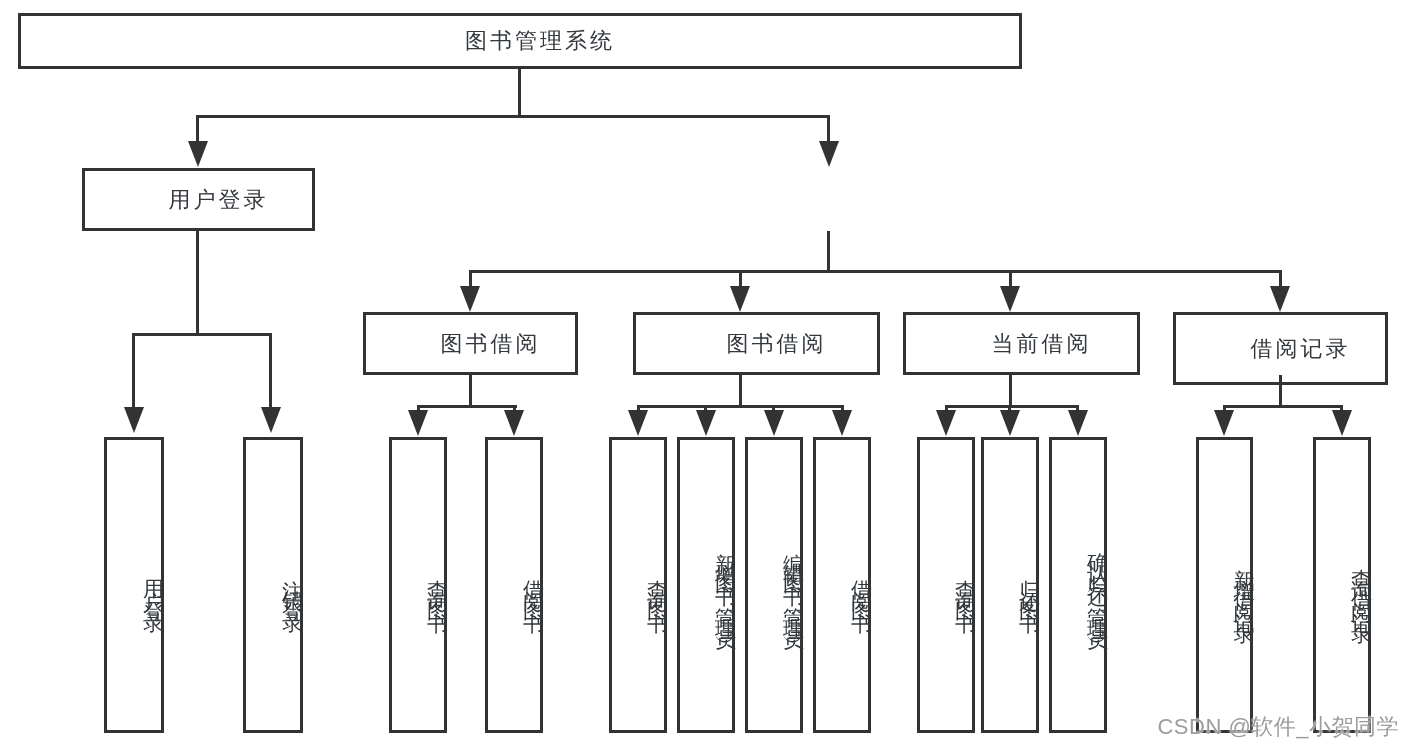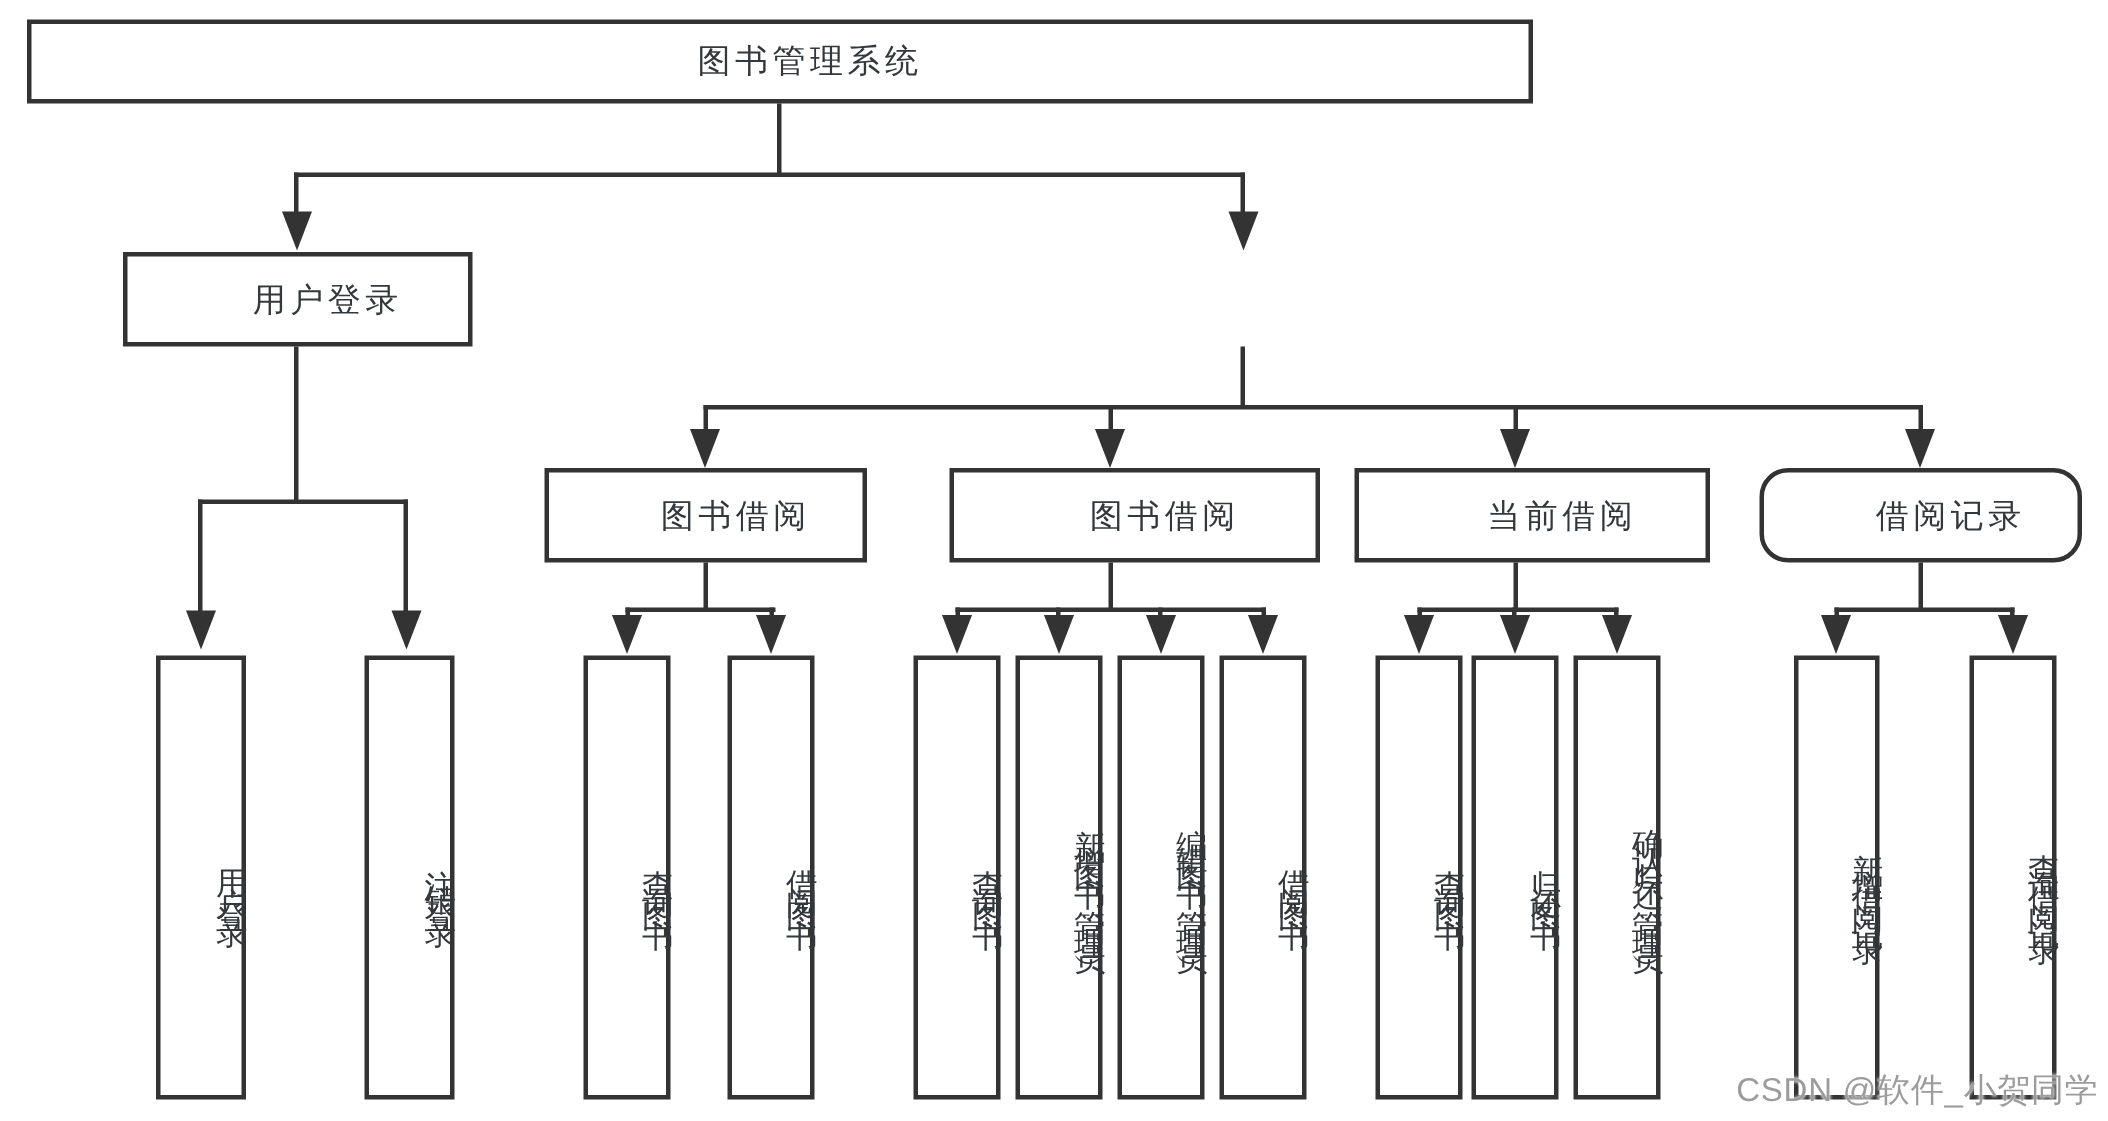--- a/index.html
+++ b/index.html
@@ -105,21 +105,21 @@
   <div class="line" style="left:1009px; top:270px; width:3px; height:17px;"></div>
   <div class="line" style="left:1279px; top:270px; width:3px; height:17px;"></div>
   <div class="arrow" style="left:460px; top:286px;"></div>
   <div class="arrow" style="left:730px; top:286px;"></div>
   <div class="arrow" style="left:1000px; top:286px;"></div>
   <div class="arrow" style="left:1270px; top:286px;"></div>
 
   <div class="box hlabel" style="left:363px; top:312px; width:215px; height:63px;">图书借阅</div>
   <div class="box hlabel" style="left:633px; top:312px; width:247px; height:63px;">图书借阅</div>
   <div class="box hlabel" style="left:903px; top:312px; width:237px; height:63px;">当前借阅</div>
-  <div class="box hlabel" style="left:1173px; top:312px; width:215px; height:63px;border-radius:19px;">借阅记录</div>
+  <div class="box hlabel" style="left:1173px; top:312px; width:215px; height:73px;">借阅记录</div>
 
   <div class="line" style="left:469px; top:375px; width:3px; height:33px;"></div>
   <div class="line" style="left:417px; top:405px; width:100px; height:3px;"></div>
   <div class="line" style="left:417px; top:405px; width:3px; height:8px;"></div>
   <div class="line" style="left:513px; top:405px; width:3px; height:8px;"></div>
   <div class="arrow" style="left:408px; top:410px;"></div>
   <div class="arrow" style="left:504px; top:410px;"></div>
 
   <div class="line" style="left:739px; top:375px; width:3px; height:33px;"></div>
   <div class="line" style="left:637px; top:405px; width:207px; height:3px;"></div>

